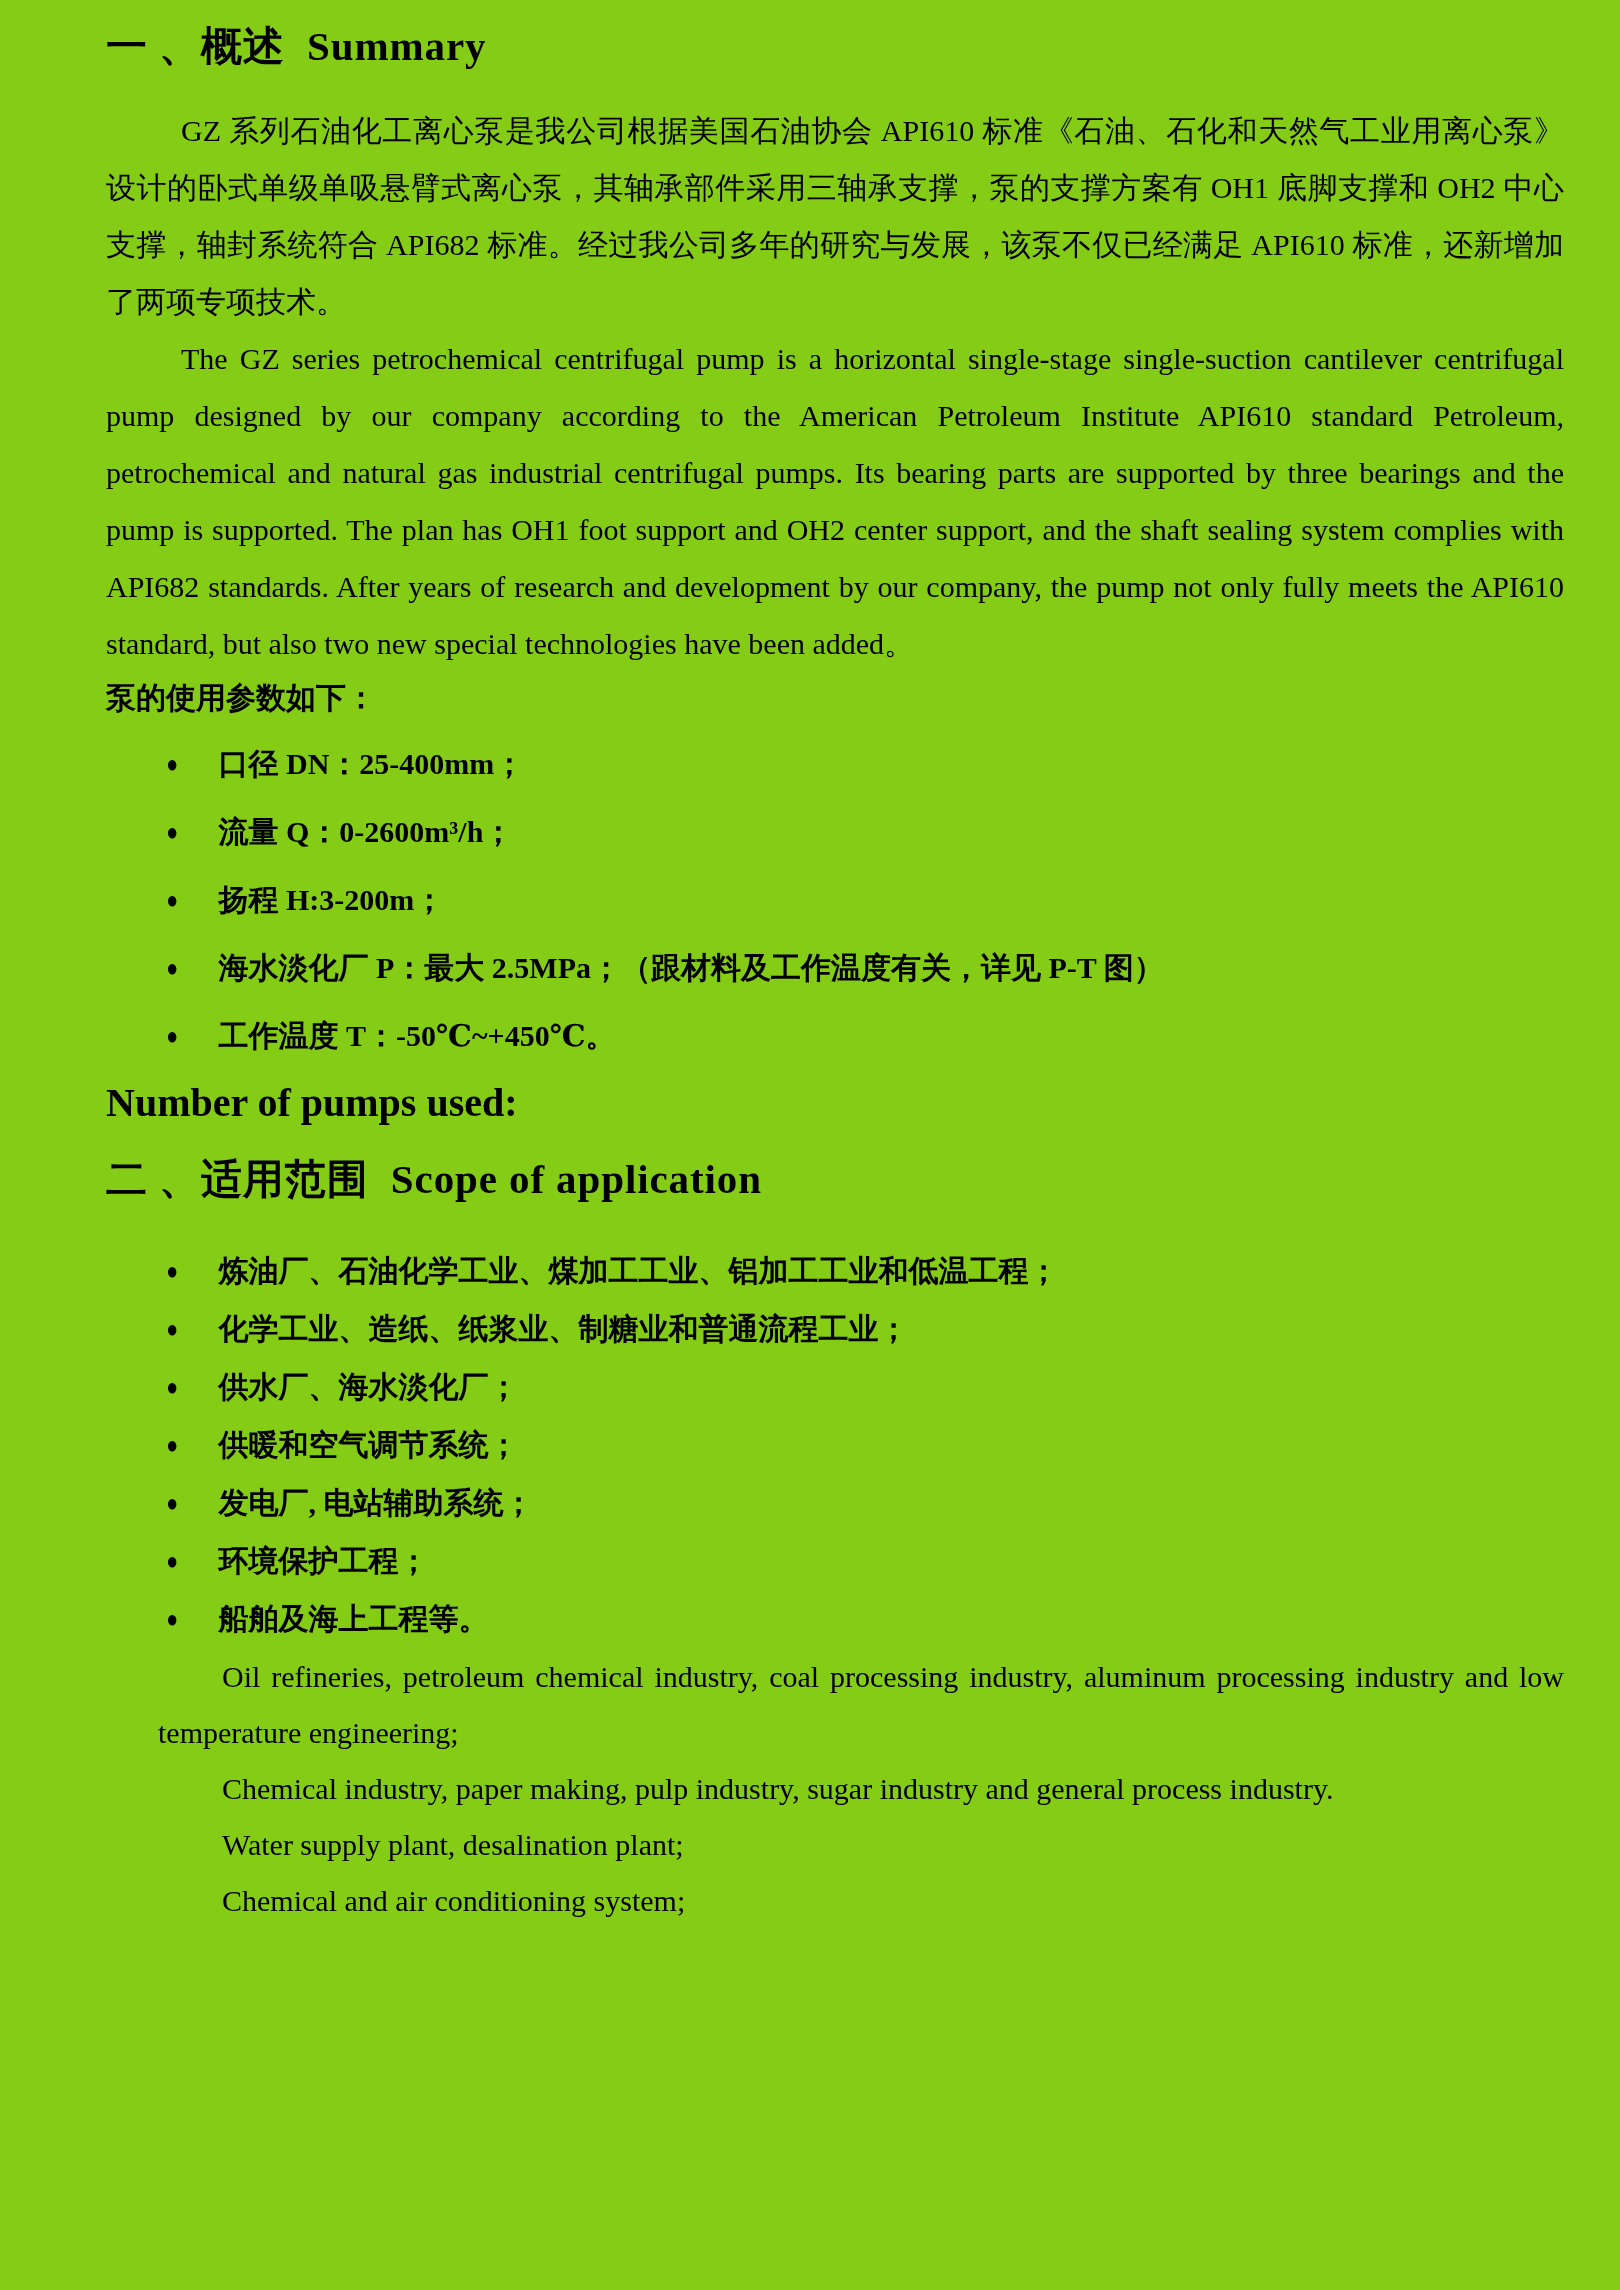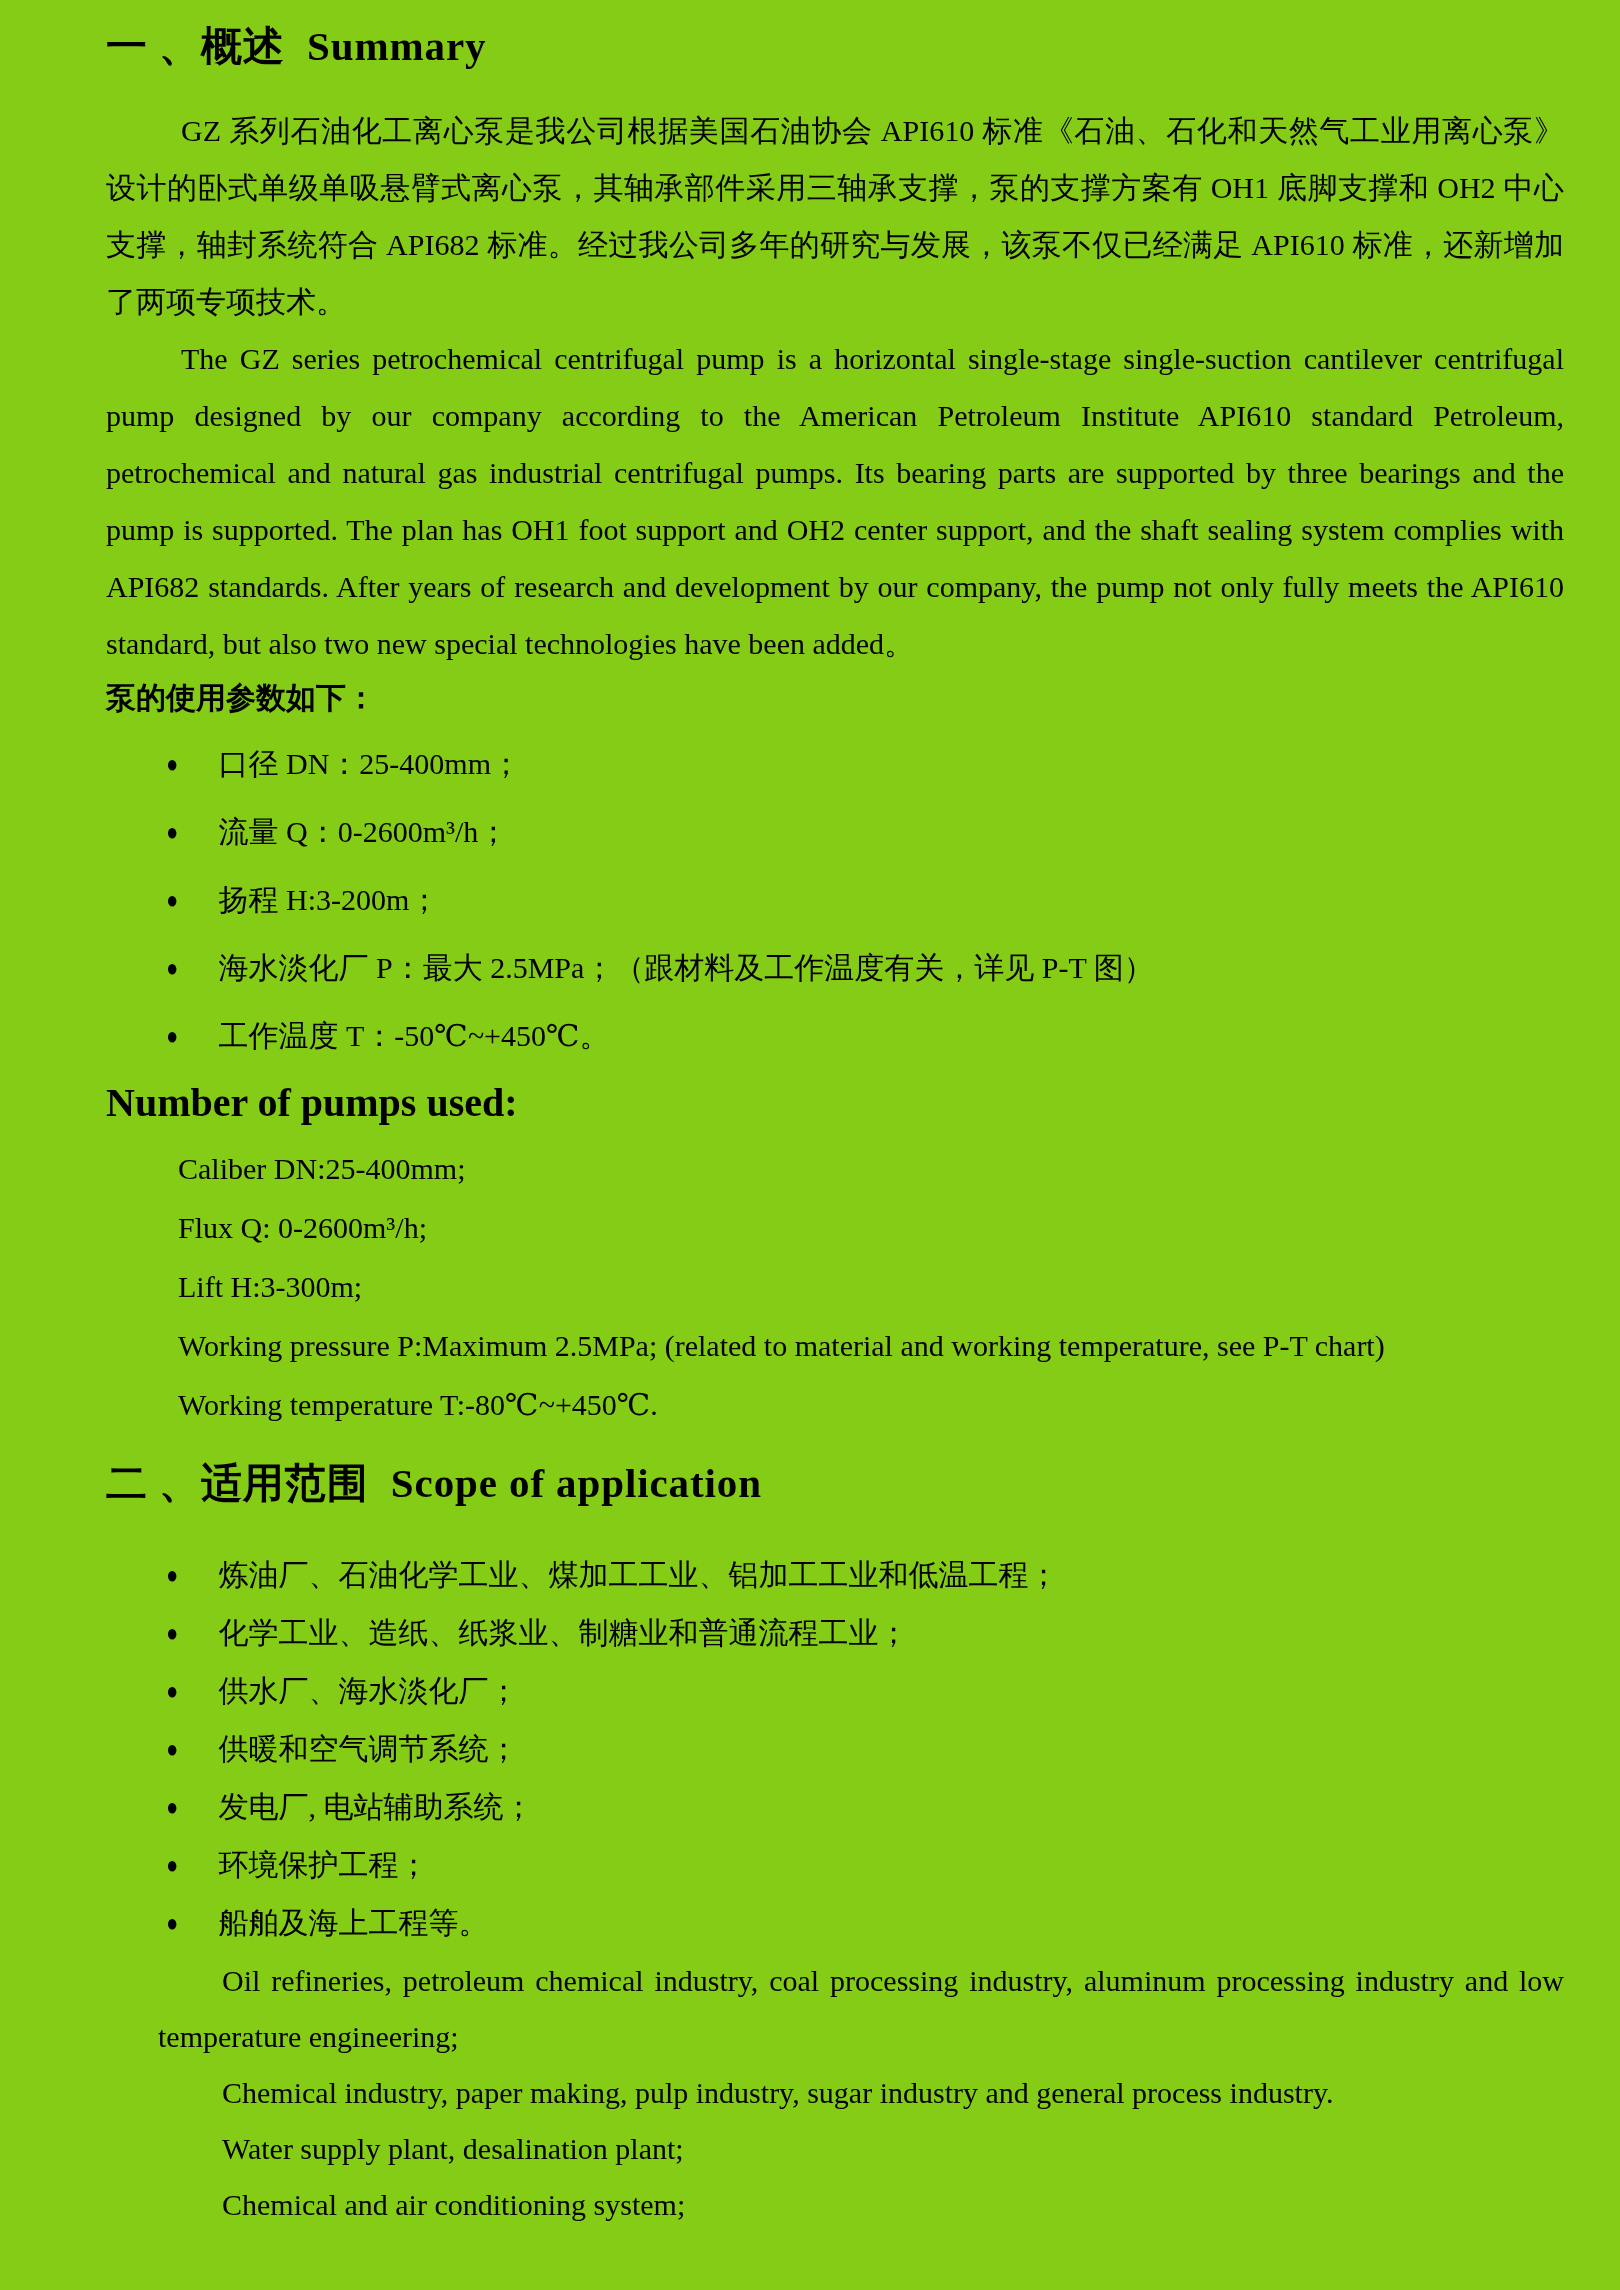--- a/index.html
+++ b/index.html
@@ -61,21 +61,21 @@
   ul.scope-zh li { line-height: 56px; }
   .bullet {
     flex: 0 0 auto;
     margin-left: 59px;
     margin-right: 39px;
     font-size: 24px;
     transform: scaleX(0.82);
     position: relative;
     top: -1.8px;
   }
-  .li-text { flex: 1 1 auto; }
+  .li-text { flex: 1 1 auto; font-weight: bold; }
   ul.plain-list { list-style: none; }
   ul.plain-list li {
     font-size: 30px;
     line-height: 59px;
     margin-left: 72px;
   }
   .en-paras p {
     font-size: 30px;
     line-height: 56px;
     margin-left: 52px;
@@ -114,27 +114,20 @@
         <span class="li-text">海水淡化厂 P：最大 2.5MPa；（跟材料及工作温度有关，详见 P-T 图）</span>
       </li>
       <li>
         <span class="bullet">●</span>
         <span class="li-text">工作温度 T：-50℃~+450℃。</span>
       </li>
     </ul>
 
   <h3 class="en-sub">Number of pumps used:</h3>
 
-  <ul class="plain-list">
-      <li>Caliber DN:25-400mm;</li>
-      <li>Flux Q: 0-2600m³/h;</li>
-      <li>Lift H:3-300m;</li>
-      <li>Working pressure P:Maximum 2.5MPa; (related to material and working temperature, see P-T chart)</li>
-      <li>Working temperature T:-80℃~+450℃.</li>
-    </ul>
 
   <h1 class="sec-heading h1-second">二 、适用范围  Scope of application</h1>
 
   <ul class="bullet-list scope-zh">
       <li>
         <span class="bullet">●</span>
         <span class="li-text">炼油厂、石油化学工业、煤加工工业、铝加工工业和低温工程；</span>
       </li>
       <li>
         <span class="bullet">●</span>

